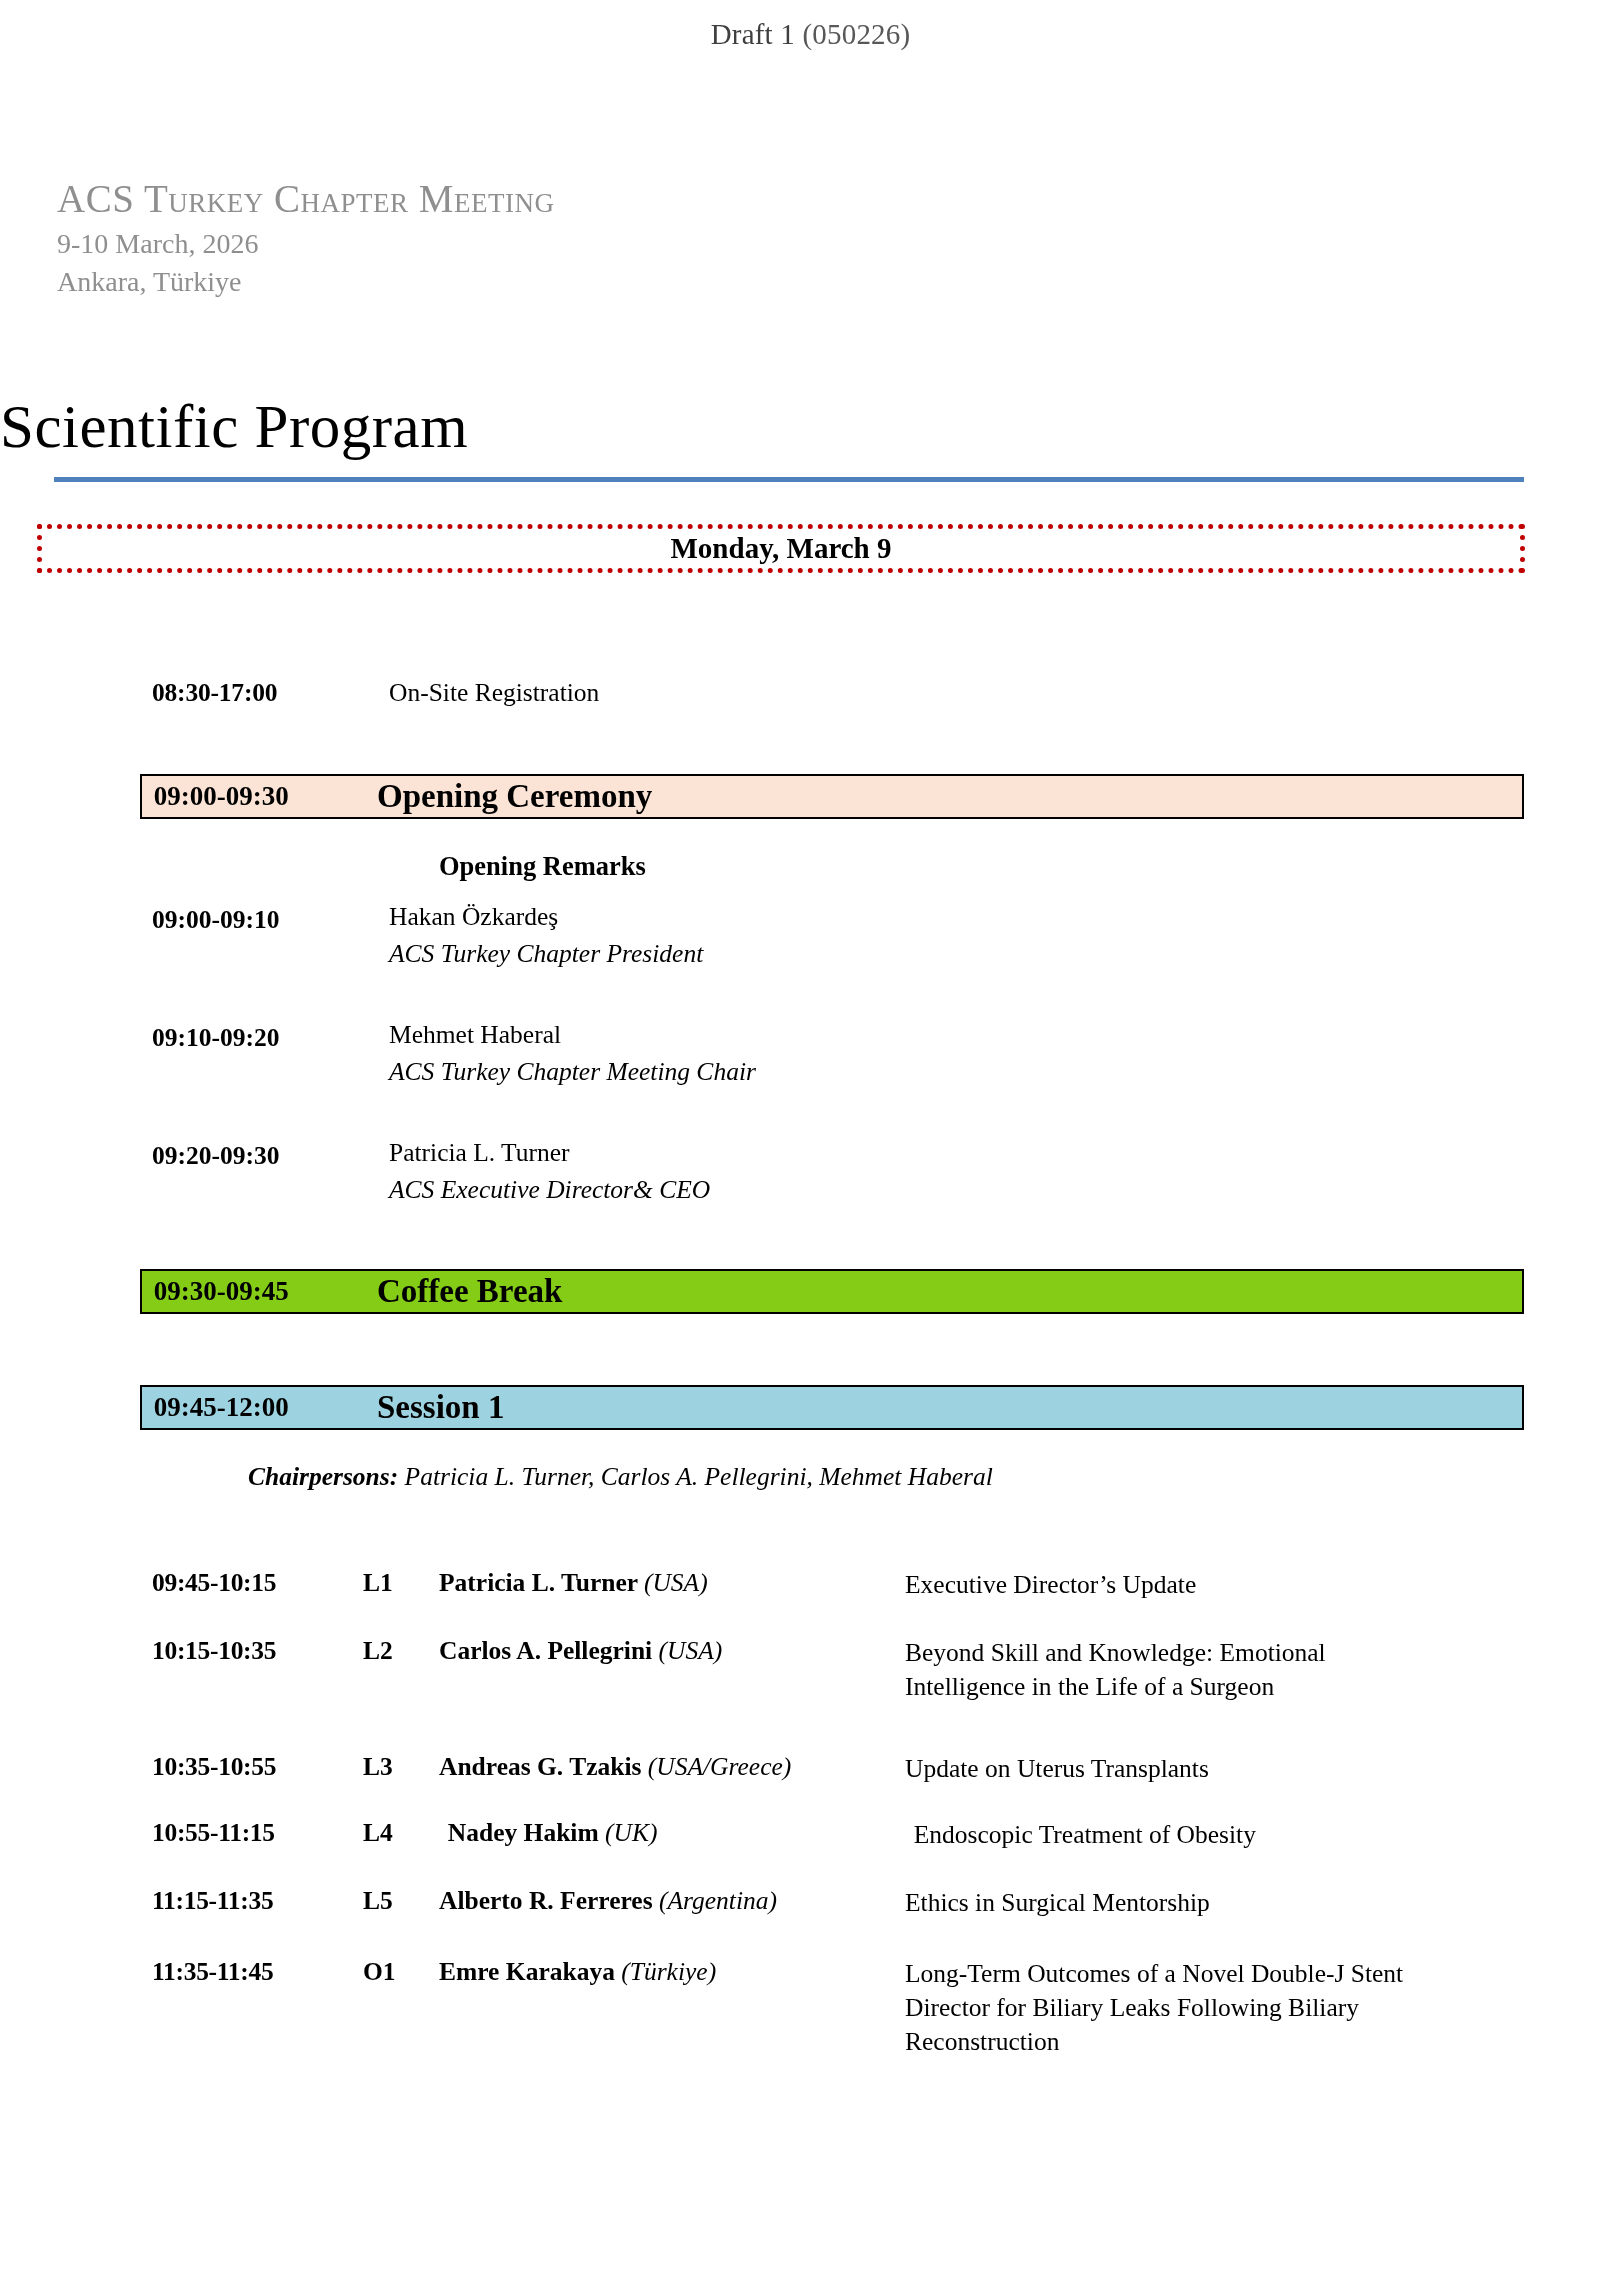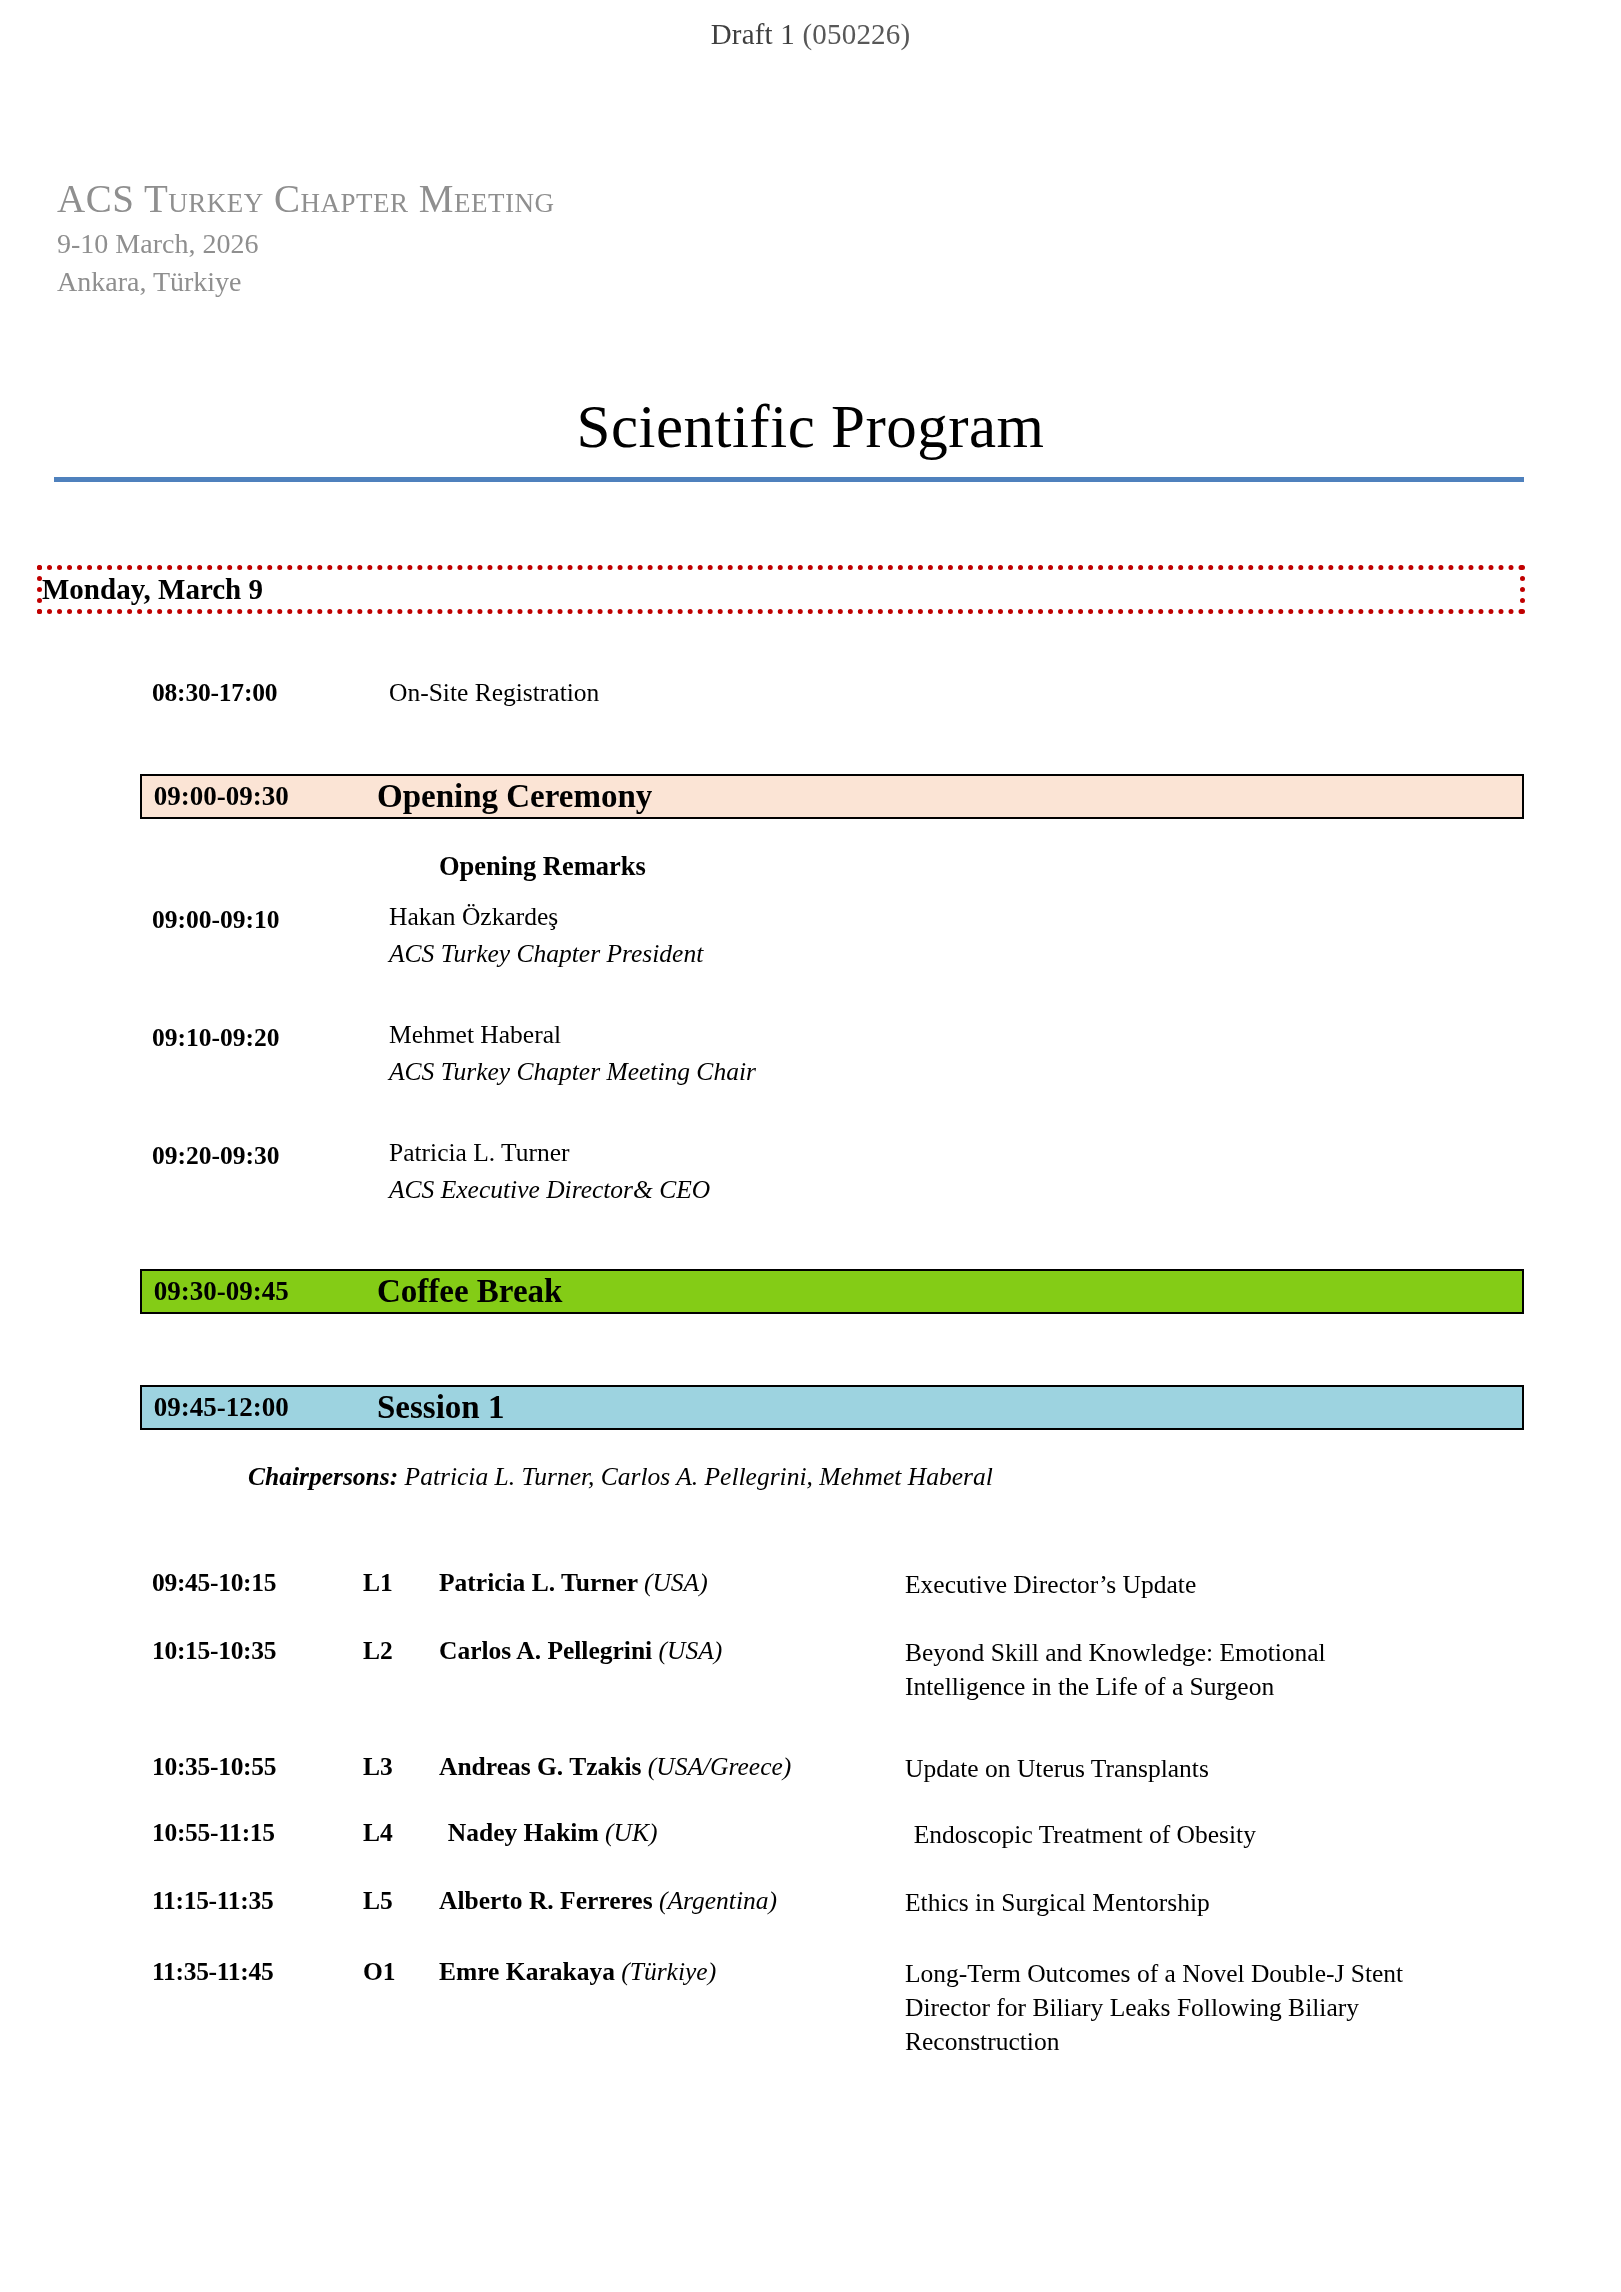--- a/index.html
+++ b/index.html
@@ -58,45 +58,46 @@
     color: #8f8f8f;
     margin-top: 2px;
   }
 
   
   .doc-title {
     position: absolute;
     top: 392px;
     left: 0;
     width: 1621px;
-    text-align: center;
+    text-align: left;
     font-size: 61px;
     color: #000000;
     letter-spacing: 0.5px;
   }
   .title-rule {
     position: absolute;
     top: 477px;
     left: 54px;
     width: 1470px;
     height: 4.9px;
     background: #4f81bd;
   }
 
   
   .day-banner {
     position: absolute;
-    top: 565px;
+    top: 524px;
     left: 37px;
     width: 1488px;
     height: 49px;
     border: 5.9px dotted #c00000;
     box-sizing: border-box;
     display: flex;
     align-items: center;
+    justify-content: center;
   }
   .day-banner-label {
     font-size: 29px;
     font-weight: bold;
   }
 
   
   .sched-row {
     position: absolute;
     display: flex;

